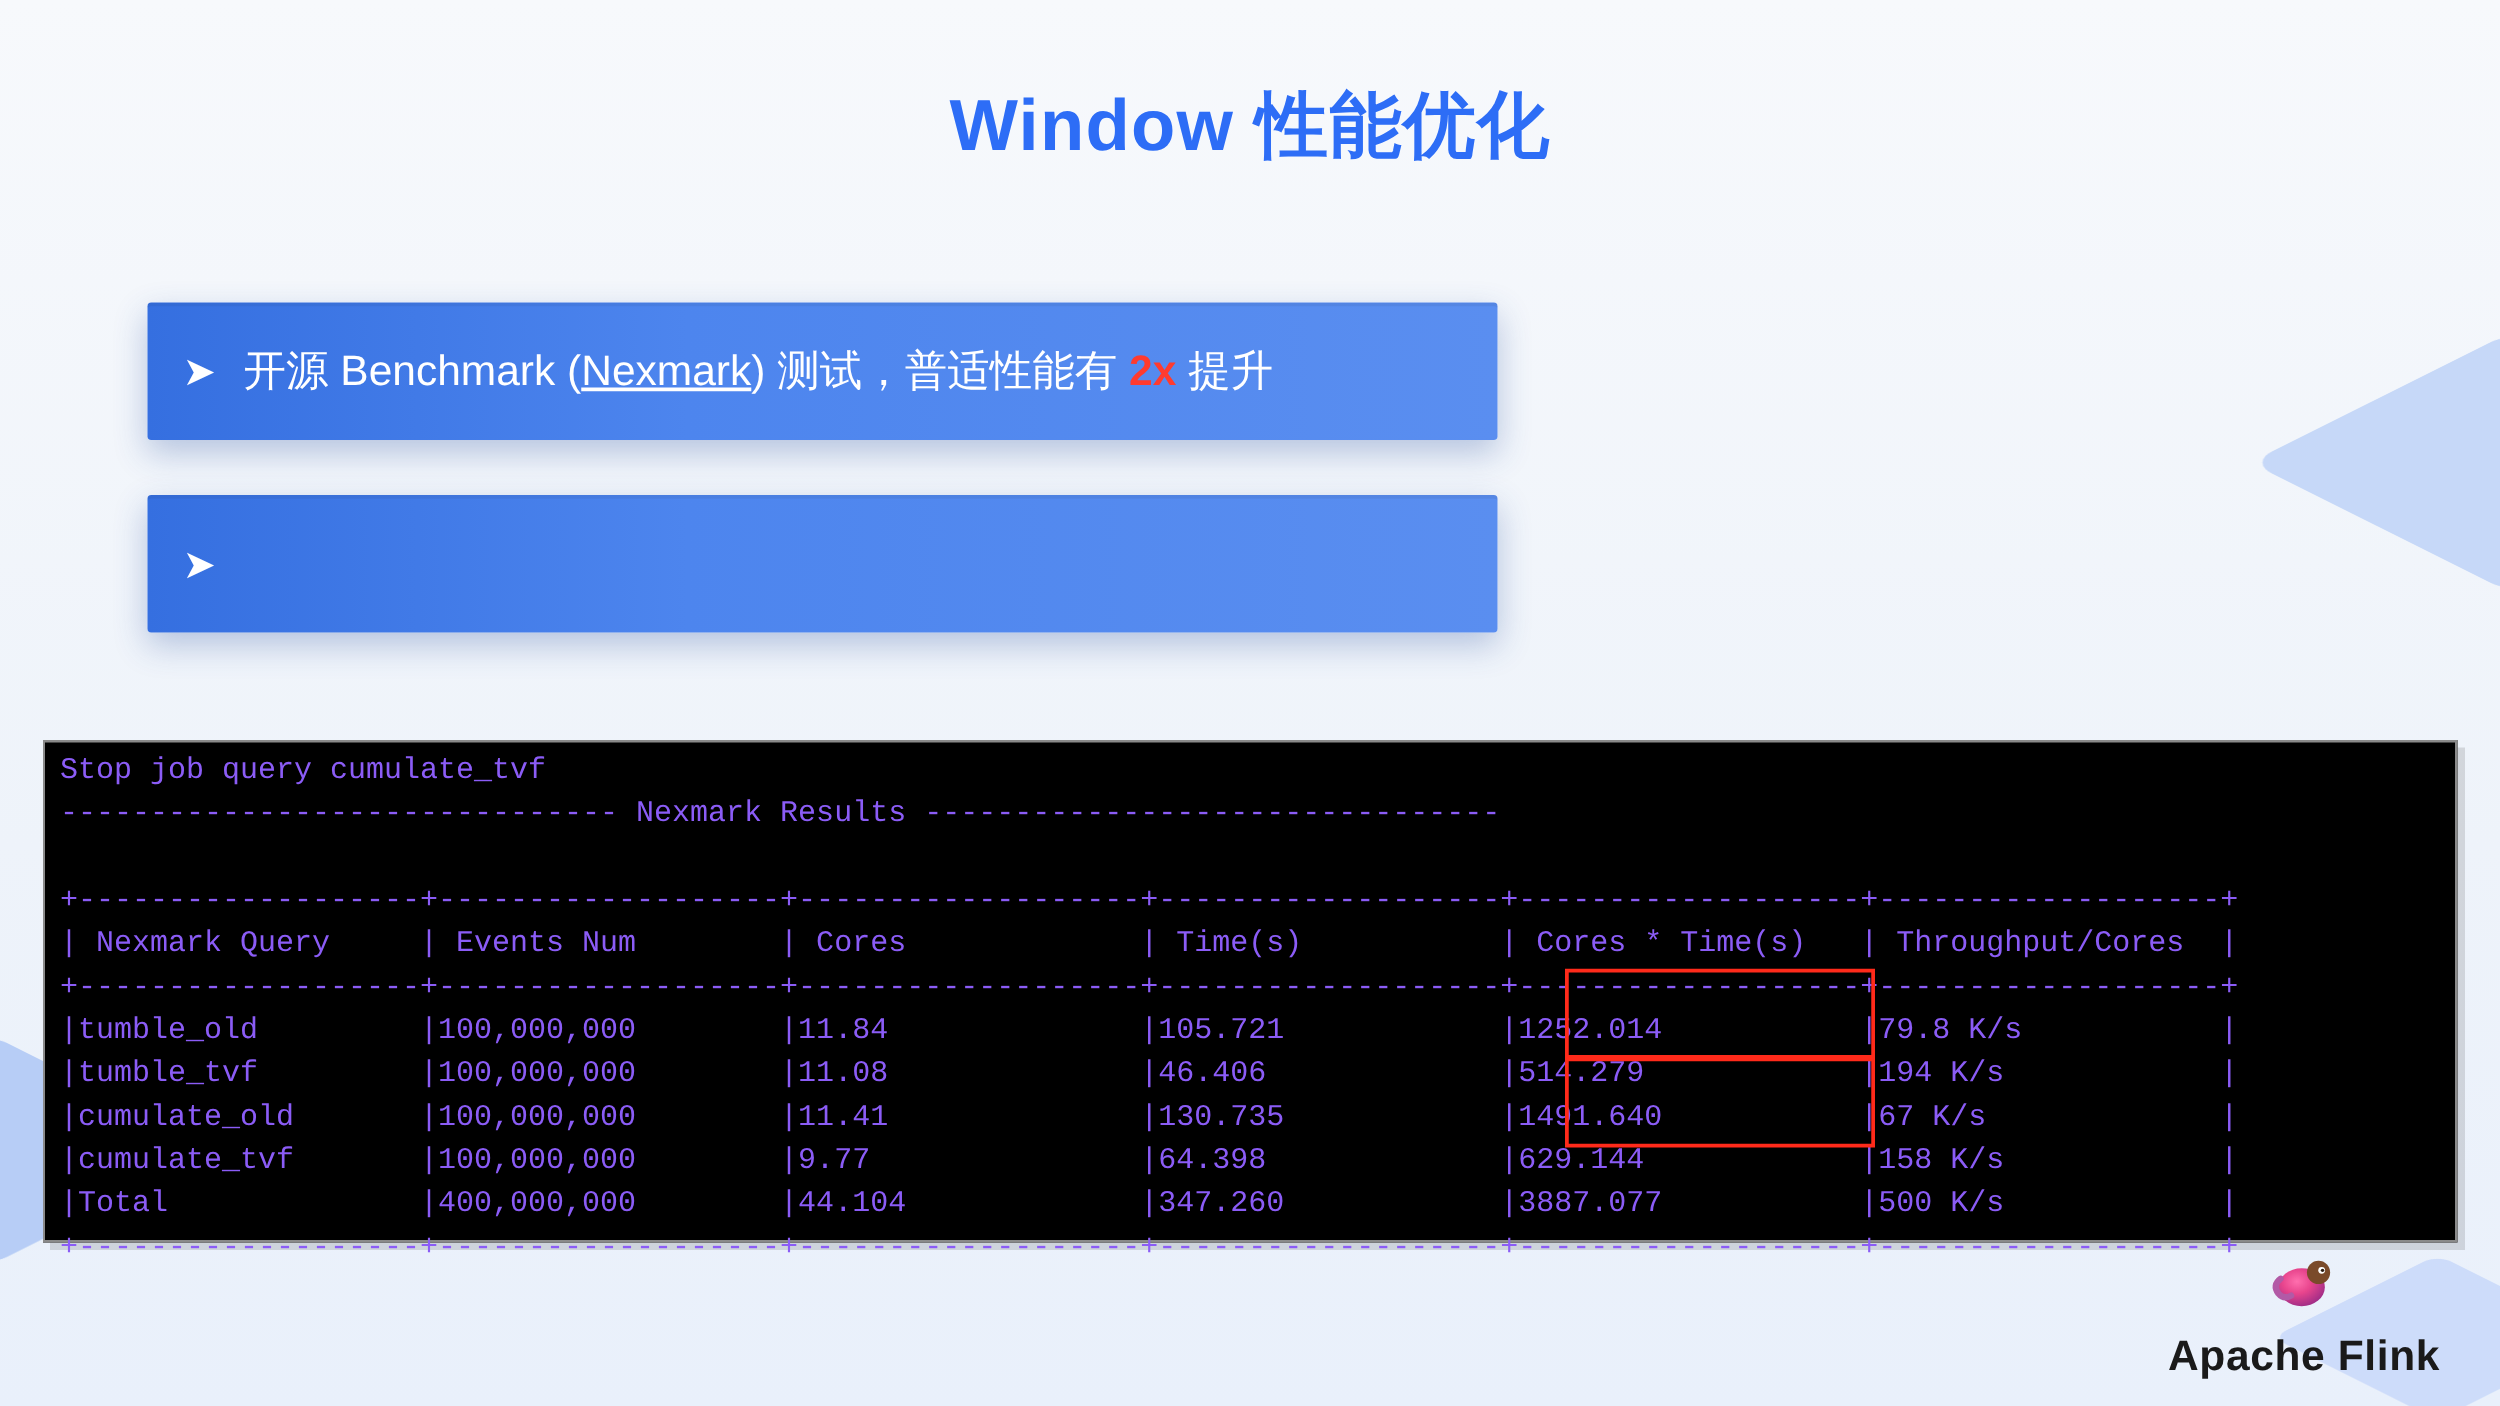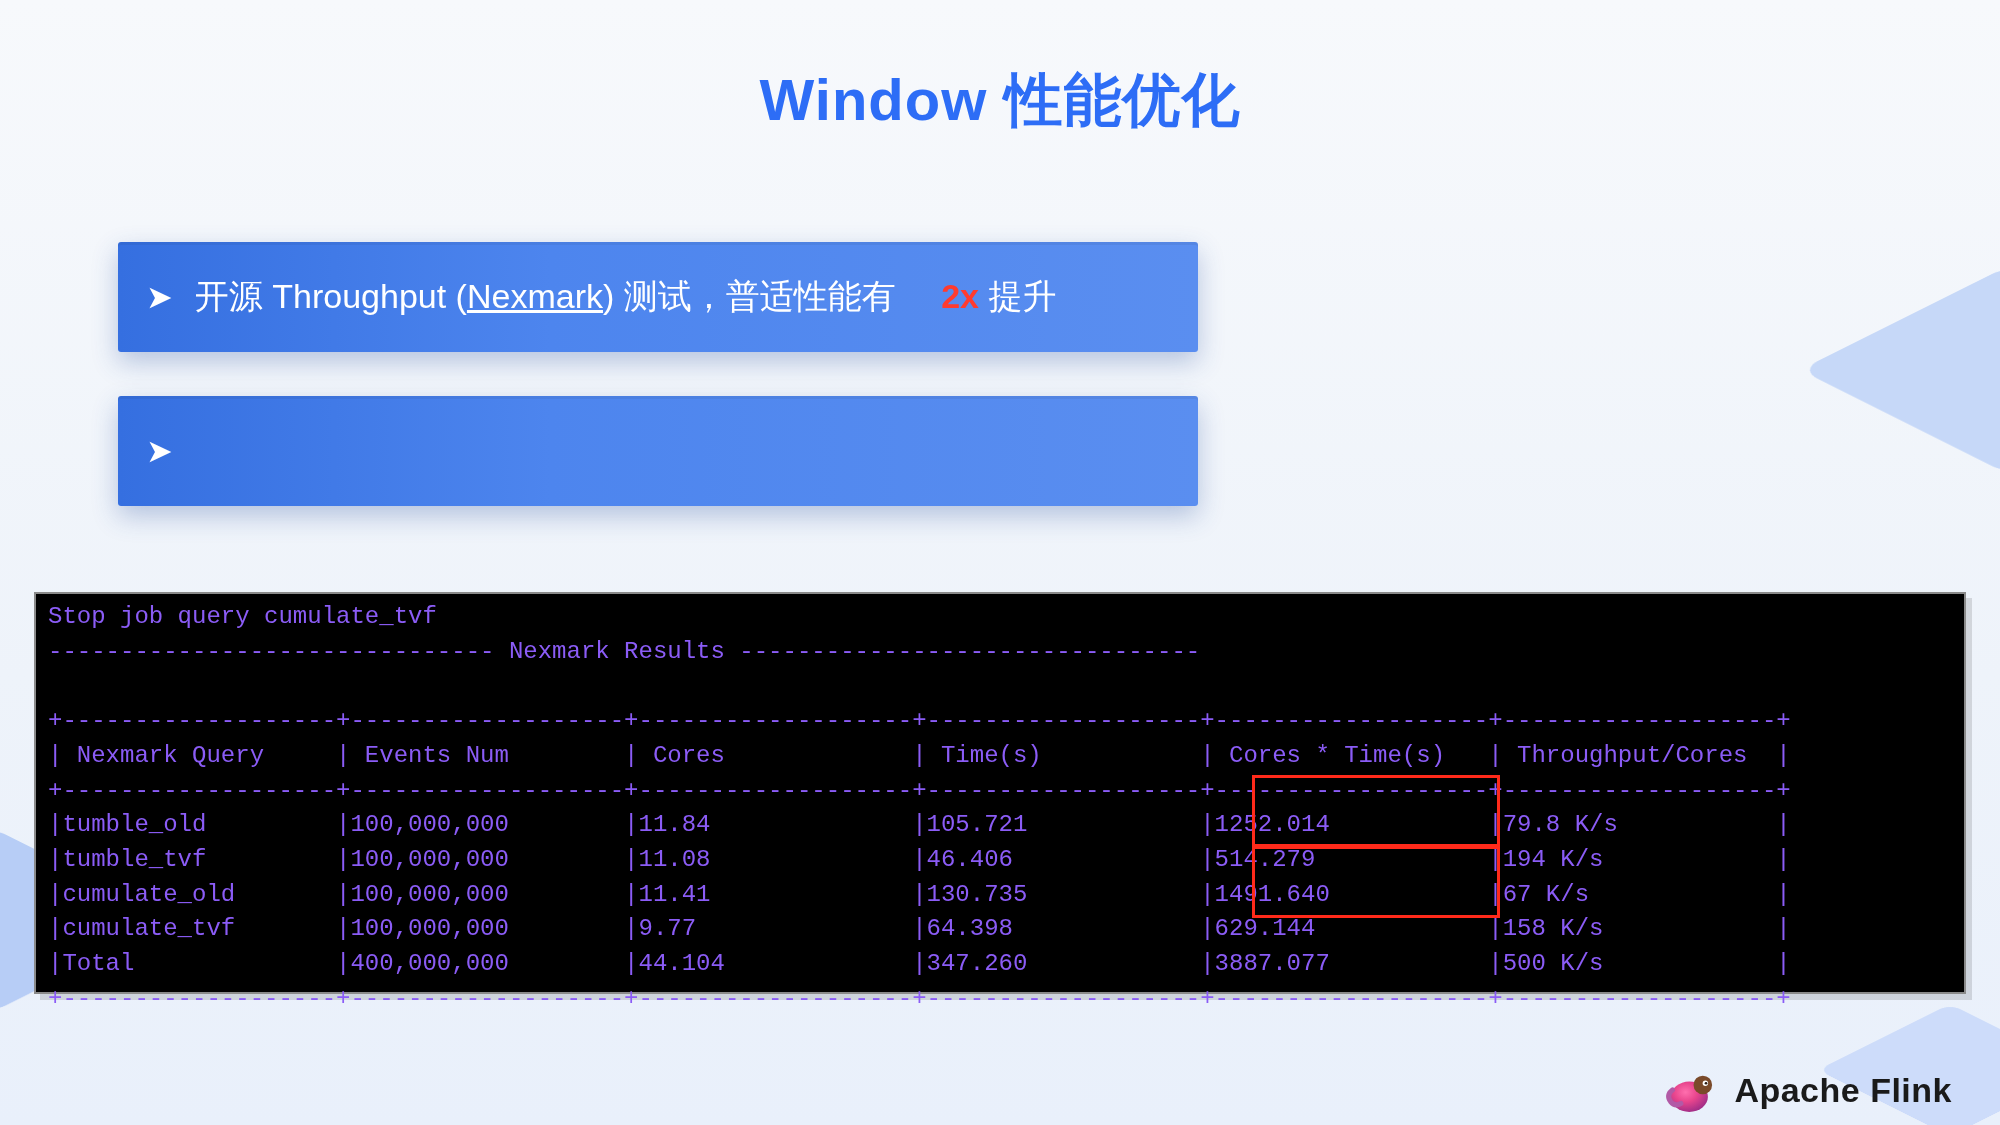--- a/index.html
+++ b/index.html
@@ -61,21 +61,21 @@
     font-size: 34px;
     padding-left: 28px;
     box-sizing: border-box;
   }
   .bullet-box .chevron {
     font-size: 32px;
     margin-right: 22px;
     color: #ffffff;
   }
   .bullet-box .txt .underline { text-decoration: underline; text-align: center; }
-  .bullet-box .txt .hl { color: #ff3b2f; font-weight: 700; margin-left: 36px; }
+  .bullet-box .txt .hl { color: #ff3b2f; font-weight: 700; }
 
   .bullet1 { top: 242px; }
   .bullet2 { top: 396px; }
 
   
   .terminal {
     position: absolute;
     left: 34px;
     top: 592px;
     width: 1932px;
@@ -101,24 +101,25 @@
     position: absolute;
     border: 3px solid #ff2a1a;
     box-sizing: border-box;
     pointer-events: none;
   }
 
   
   .footer {
     position: absolute;
     right: 48px;
-    bottom: 8px;
+    bottom: 20px;
     display: flex;
     align-items: center;
     gap: 16px;
+    flex-direction: column;
   }
   .footer .logo {
     width: 54px;
     height: 54px;
   }
   .footer .brand {
     font-size: 34px;
     font-weight: 800;
     color: #1a1a1a;
     letter-spacing: 0.5px;
@@ -137,21 +138,21 @@
   </div>
   <div class="isoblock cube3" style="transform: scale(0.85);">
     <div class="face-top" style="background:#cddcfa;"></div>
   </div>
 
   <h1 class="title">Window 性能优化</h1>
 
   <div class="bullet-box bullet1">
     <span class="chevron">➤</span>
     <span class="txt">
-      <span>开源 Throughput (</span><span class="underline">Nexmark</span><span>) 测试，普适性能有 </span><span class="hl">2x</span><span> 提升</span>
+      <span>开源 Benchmark (</span><span class="underline">Nexmark</span><span>) 测试，普适性能有 </span><span class="hl">2x</span><span> 提升</span>
     </span>
   </div>
 
   <div class="bullet-box bullet2">
     <span class="chevron">➤</span>
   </div>
 
   <div class="terminal">
     <pre id="term-pre">Stop job query cumulate_tvf
 ------------------------------- Nexmark Results --------------------------------

